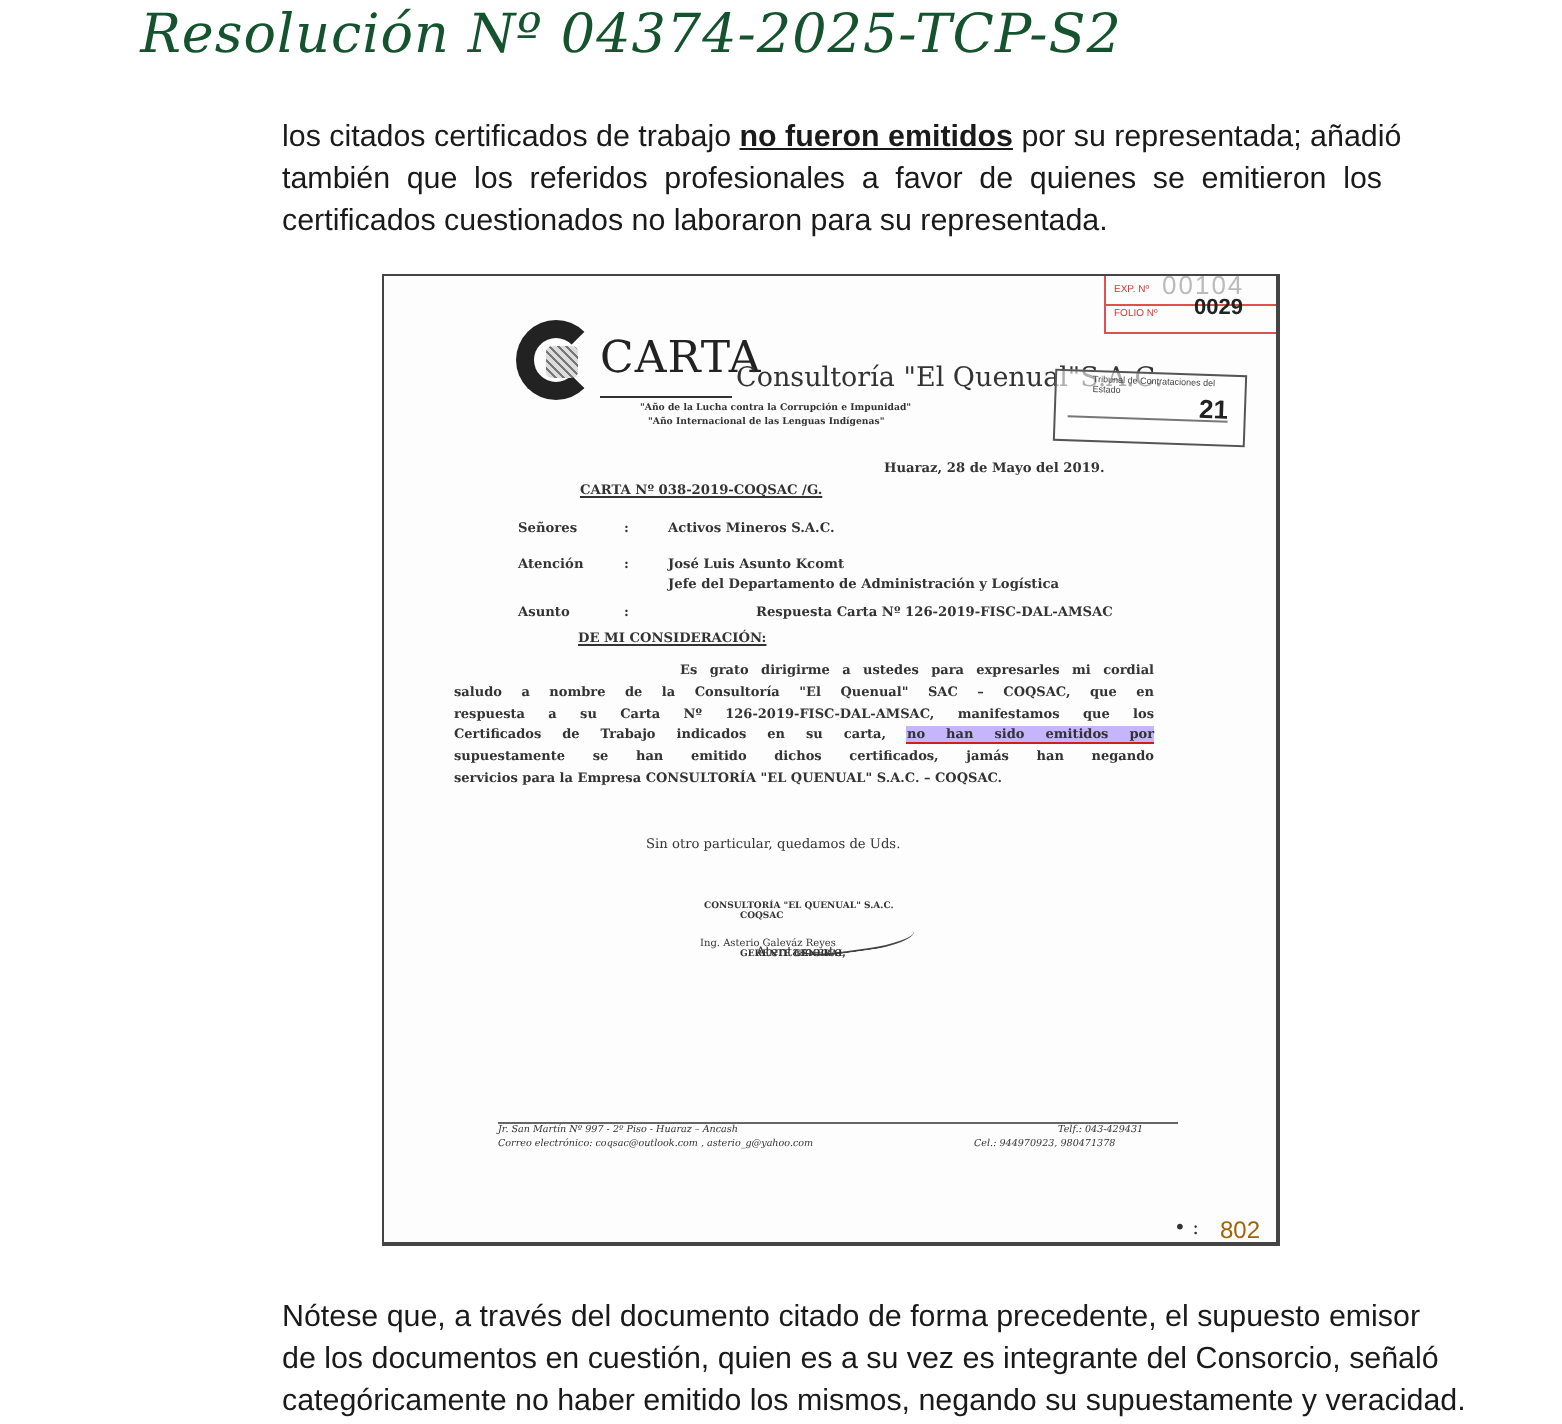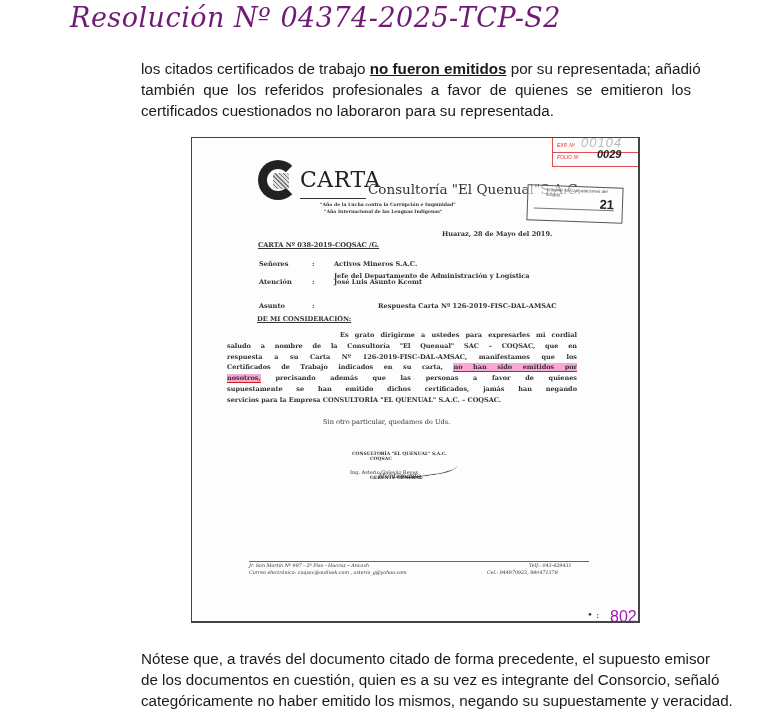--- a/index.html
+++ b/index.html
@@ -1,53 +1,53 @@
 <!DOCTYPE html>
 <html><head>
 <meta charset="utf-8">
 <style>
   html, body { margin:0; padding:0; background:#ffffff; }
   body { width:781px; height:712px; position:relative; overflow:hidden; font-family:"Liberation Sans", sans-serif; color:#1a1a1a; }
-  .title { position:absolute; left:0; top:2px; width:631px; text-align:center; font-family:"DejaVu Serif", serif; font-style:italic; font-size:27px; color:#701a75; letter-spacing:0.5px; }
+  .title { position:absolute; left:0; top:2px; width:631px; text-align:center; font-family:"DejaVu Serif", serif; font-style:italic; font-size:27px; color:#14532d; letter-spacing:0.5px; }
   .para { position:absolute; left:141px; width:550px; font-family:Liberation Sans, sans-serif; font-size:15.2px; line-height:21px; text-align:justify; color:#1a1a1a; }
   .para .line { display:block; text-align:justify; text-align-last:justify; white-space:nowrap; }
   .para .line.last { text-align-last:left; }
   .para b { text-decoration:underline; }
   .p1 { top:58px; }
   .p2 { top:648px; }
 
   
   .scan { position:absolute; left:191px; top:137px; width:449px; height:486px; border:1.5px solid #444; border-right-width:2px; border-bottom-width:2px; background:#fdfdfd; box-sizing:border-box; overflow:hidden; font-family:"DejaVu Serif", serif; }
   .scan .abs { position:absolute; }
-  .stamp-exp { left:360px; top:0px; width:90px; height:28px; border:1px solid #e05050; border-right:none; border-top:none; font-family:"Liberation Sans", sans-serif;font-style:italic; }
+  .stamp-exp { left:360px; top:0px; width:90px; height:28px; border:1px solid #e05050; border-right:none; border-top:none; font-family:"Liberation Sans", sans-serif; }
   .stamp-exp .r1 { position:absolute; left:4px; top:4px; font-size:5px; color:#d33; }
   .stamp-exp .r1n { position:absolute; left:28px; top:-3px; font-size:13px; color:#bbb; letter-spacing:1px; }
   .stamp-exp .r2 { position:absolute; left:4px; top:16px; font-size:5px; color:#d33; }
   .stamp-exp .r2n { position:absolute; left:44px; top:10px; font-size:11px; font-weight:bold; color:#222; }
   .stamp-exp .ln1 { position:absolute; left:0; top:14px; width:90px; border-top:1px solid #e05050; }
   .logo-c { left:66px; top:22px; width:40px; height:40px; border:9px solid #222; border-right-color:transparent; border-radius:50%; box-sizing:border-box; }
   .logo-c::after { content:""; position:absolute; left:6px; top:4px; width:16px; height:16px; background:repeating-linear-gradient(45deg,#777 0 1px,#ddd 1px 3px); border-radius:3px; }
   .logo-text { left:108px; top:29px; font-size:22px; color:#222; letter-spacing:0.5px; }
   .logo-line { left:108px; top:60px; width:66px; border-top:1px solid #333; }
   .company { left:176px; top:43px; font-family:"DejaVu Serif", serif; font-size:13.5px; color:#333; white-space:nowrap; }
   .motto { font-size:4.6px; color:#333; white-space:nowrap; font-weight:bold; }
   .stamp-reg { left:335px; top:48px; width:94px; height:34px; border:1px solid #555; transform:rotate(2deg); background:rgba(255,255,255,0.6); }
   .stamp-reg .t { position:absolute; left:18px; top:1px; font-size:4.5px; color:#444; font-family:"Liberation Sans", sans-serif; }
   .stamp-reg .n { position:absolute; right:8px; top:9px; font-size:13px; font-weight:bold; color:#222; font-family:"Liberation Sans", sans-serif; }
   .stamp-reg .l { position:absolute; left:6px; top:22px; width:80px; border-top:1px solid #777; }
   .lt { font-size:6.6px; font-weight:bold; color:#333; white-space:nowrap; }
-  .lt.u { text-decoration:underline; }
+  .lt.u { text-decoration:underline;margin-left:32px; }
   .lbody { left:35px; top:252px; width:350px; font-size:6.5px; line-height:10.8px; color:#333; font-weight:bold; text-align:justify; text-align-last:justify; }
   .lbody span.l { display:block; white-space:nowrap; }
-  .lbody .hl { background:#f9a8d4; border-bottom:1.5px solid #d01e1e; }
+  .lbody .hl { background:#c4b5fd; border-bottom:1.5px solid #d01e1e; }
   .sig { font-size:4.5px; color:#333; white-space:nowrap; font-weight:bold; }
   .sig-stroke { left:205px; top:323px; width:60px; height:14px; border-bottom:1px solid #444; border-radius:0 0 40% 40%; transform:rotate(-8deg); }
   .footer-line { left:57px; top:423px; width:340px; border-top:1px solid #666; }
   .foot { font-family:"DejaVu Serif", serif; font-style:italic; font-size:4.8px; color:#333; white-space:nowrap; }
-  .pagenum { left:418px; top:470px; font-family:"Liberation Sans", sans-serif; font-size:16px; color:#a21caf; }
+  .pagenum { left:418px; top:470px; font-family:"Liberation Sans", sans-serif; font-size:12px; color:#a16207; }
   .pagedots { left:395px; top:471px; font-size:10px; color:#333; }
 </style>
 </head>
 <body>
 
 <div class="title">Resolución Nº 04374-2025-TCP-S2</div>
 
 <div class="para p1">
   <span class="line"><span>los citados certificados de trabajo </span><b>no fueron emitidos</b><span> por su representada; añadió</span></span>
   <span class="line">también que los referidos profesionales a favor de quienes se emitieron los</span>
@@ -79,34 +79,33 @@
   <div class="abs lt" style="left:250px; top:92px;">Huaraz, 28 de Mayo del 2019.</div>
   <div class="abs lt u" style="left:66px; top:103px;">CARTA Nº 038-2019-COQSAC /G.</div>
 
   <div class="abs lt" style="left:67px; top:122px;">Señores</div>
   <div class="abs lt" style="left:120px; top:122px;">:</div>
   <div class="abs lt" style="left:142px; top:122px;">Activos Mineros S.A.C.</div>
 
   <div class="abs lt" style="left:67px; top:140px;">Atención</div>
   <div class="abs lt" style="left:120px; top:140px;">:</div>
   <div class="abs lt" style="left:142px; top:140px;">José Luis Asunto Kcomt</div>
-  <div class="abs lt" style="left:142px; top:134px;">Jefe del Departamento de Administración y Logística</div>
+  <div class="abs lt" style="left:142px; top:150px;">Jefe del Departamento de Administración y Logística</div>
 
   <div class="abs lt" style="left:67px; top:164px;">Asunto</div>
   <div class="abs lt" style="left:120px; top:164px;">:</div>
   <div class="abs lt" style="left:142px; top:164px;padding-left:44px;">Respuesta Carta Nº 126-2019-FISC-DAL-AMSAC</div>
 
   <div class="abs lt u" style="left:65px; top:177px;">DE MI CONSIDERACIÓN:</div>
 
   <div class="abs lbody" style="top:192px;">
     <span class="l" style="padding-left:113px; text-align-last:justify;">Es grato dirigirme a ustedes para expresarles mi cordial</span>
     <span class="l">saludo a nombre de la Consultoría "El Quenual" SAC – COQSAC, que en</span>
     <span class="l">respuesta a su Carta Nº 126-2019-FISC-DAL-AMSAC, manifestamos que los</span>
     <span class="l"><span>Certificados de Trabajo indicados en su carta, </span><span class="hl">no han sido emitidos por</span></span>
-    <span class="l"><span class="hl">nosotros,</span><span> precisando además que las personas a favor de quienes</span></span>
     <span class="l">supuestamente se han emitido dichos certificados, jamás han negando</span>
     <span class="l" style="text-align-last:left;">servicios para la Empresa CONSULTORÍA "EL QUENUAL" S.A.C. – COQSAC.</span>
   </div>
 
   <div class="abs lt" style="left:131px; top:280px; font-weight:normal;">Sin otro particular, quedamos de Uds.</div>
   <div class="abs lt" style="left:186px; top:314px; font-weight:normal;margin-top:20px;">Atentamente,</div>
 
   <div class="abs sig" style="left:160px; top:313px;">CONSULTORÍA "EL QUENUAL" S.A.C.</div>
   <div class="abs sig" style="left:178px; top:318px;">COQSAC</div>
   <div class="abs sig-stroke"></div>

